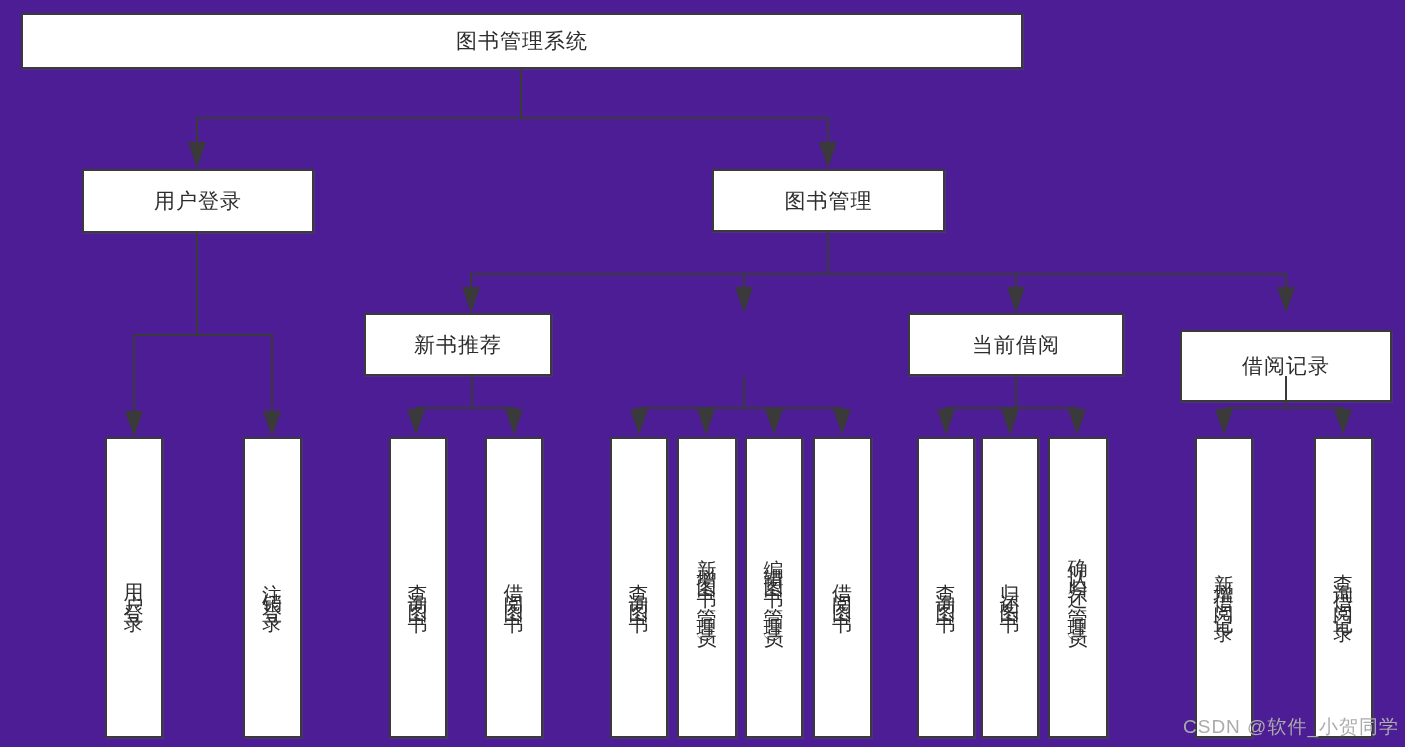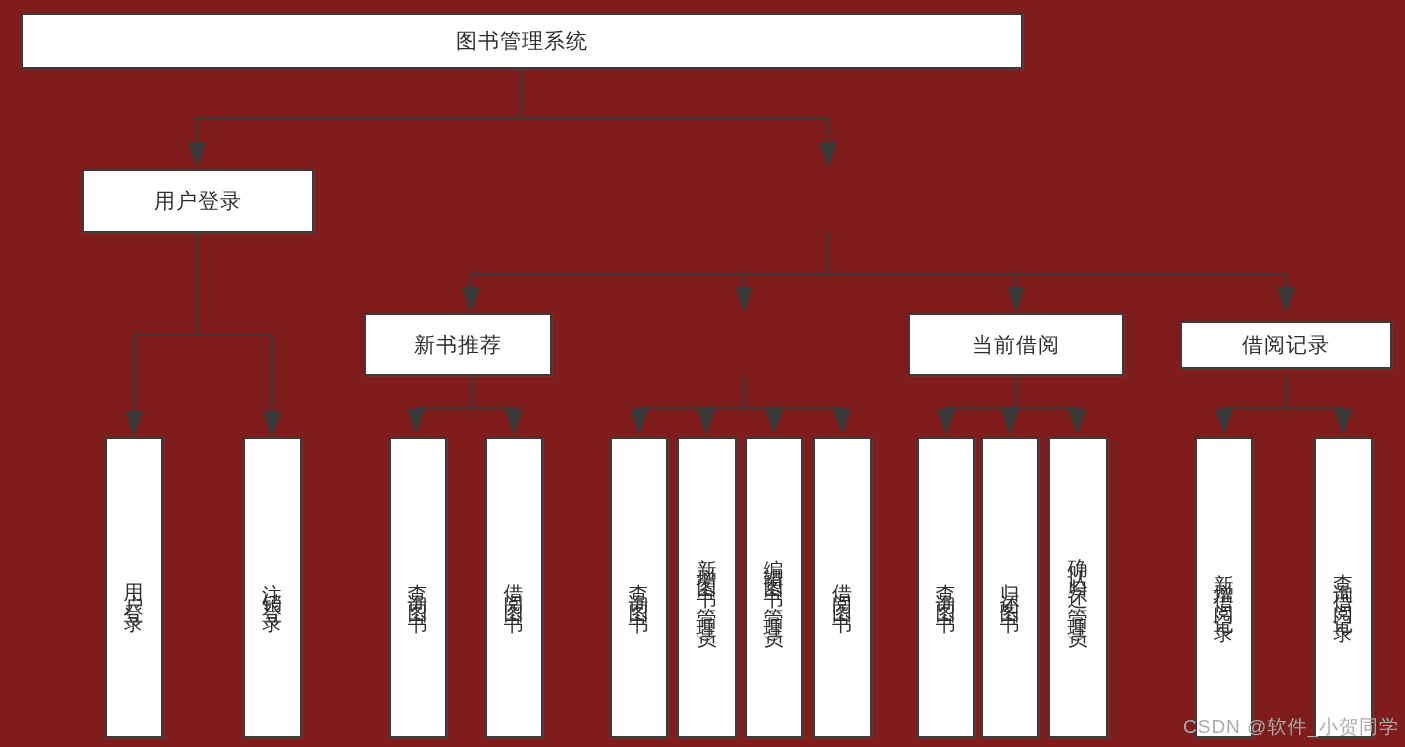--- a/index.html
+++ b/index.html
@@ -1,19 +1,19 @@
 <!DOCTYPE html>
 <html><head>
 <meta charset="utf-8">
 <style>
   html,body{margin:0;padding:0;background:#ffffff;}
   #canvas{
     position:relative;
     width:1405px;height:747px;
-    background:#7f1d1d;
+    background:#4c1d95;
     font-family:"Liberation Sans","DejaVu Sans",sans-serif;
     overflow:hidden;
   }
   .box{
     position:absolute;
     box-sizing:border-box;
     border:2px solid #3a3a3a;
     background:#ffffff;
     display:flex;align-items:center;justify-content:center;
     color:#2d2d2d;
@@ -67,20 +67,23 @@
   <div class="vline" style="left:520px;top:69px;height:49px;"></div>
   <div class="hline" style="left:197px;top:117px;width:632px;"></div>
   <div class="vline" style="left:196px;top:117px;height:27px;"></div>
   <div class="vline" style="left:827px;top:117px;height:27px;"></div>
   <div class="arrow" style="left:188px;top:142px;"></div>
   <div class="arrow" style="left:819px;top:142px;"></div>
 
   <div class="box" style="left:82px;top:169px;width:232px;height:64px;">
     <span>用户登录</span>
   </div>
+  <div class="box" style="left:712px;top:169px;width:233px;height:63px;">
+    <span>图书管理</span>
+  </div>
 
   <div class="vline" style="left:196px;top:233px;height:102px;"></div>
   <div class="hline" style="left:133px;top:334px;width:140px;"></div>
   <div class="vline" style="left:133px;top:334px;height:79px;"></div>
   <div class="vline" style="left:271px;top:334px;height:79px;"></div>
   <div class="arrow" style="left:125px;top:411px;"></div>
   <div class="arrow" style="left:263px;top:411px;"></div>
 
   <div class="vline" style="left:827px;top:232px;height:43px;"></div>
   <div class="hline" style="left:471px;top:273px;width:816px;"></div>
@@ -92,21 +95,21 @@
   <div class="arrow" style="left:735px;top:287px;"></div>
   <div class="arrow" style="left:1007px;top:287px;"></div>
   <div class="arrow" style="left:1277px;top:287px;"></div>
 
   <div class="box" style="left:364px;top:313px;width:188px;height:63px;">
     <span>新书推荐</span>
   </div>
   <div class="box" style="left:908px;top:313px;width:216px;height:63px;">
     <span>当前借阅</span>
   </div>
-  <div class="box" style="left:1180px;top:321px;width:212px;height:48px;">
+  <div class="box" style="left:1180px;top:330px;width:212px;height:72px;">
     <span>借阅记录</span>
   </div>
 
   <div class="vline" style="left:471px;top:376px;height:32px;"></div>
   <div class="hline" style="left:416px;top:407px;width:99px;"></div>
   <div class="arrow" style="left:407px;top:409px;"></div>
   <div class="arrow" style="left:505px;top:409px;"></div>
 
   <div class="vline" style="left:743px;top:376px;height:32px;"></div>
   <div class="hline" style="left:638px;top:407px;width:205px;"></div>

